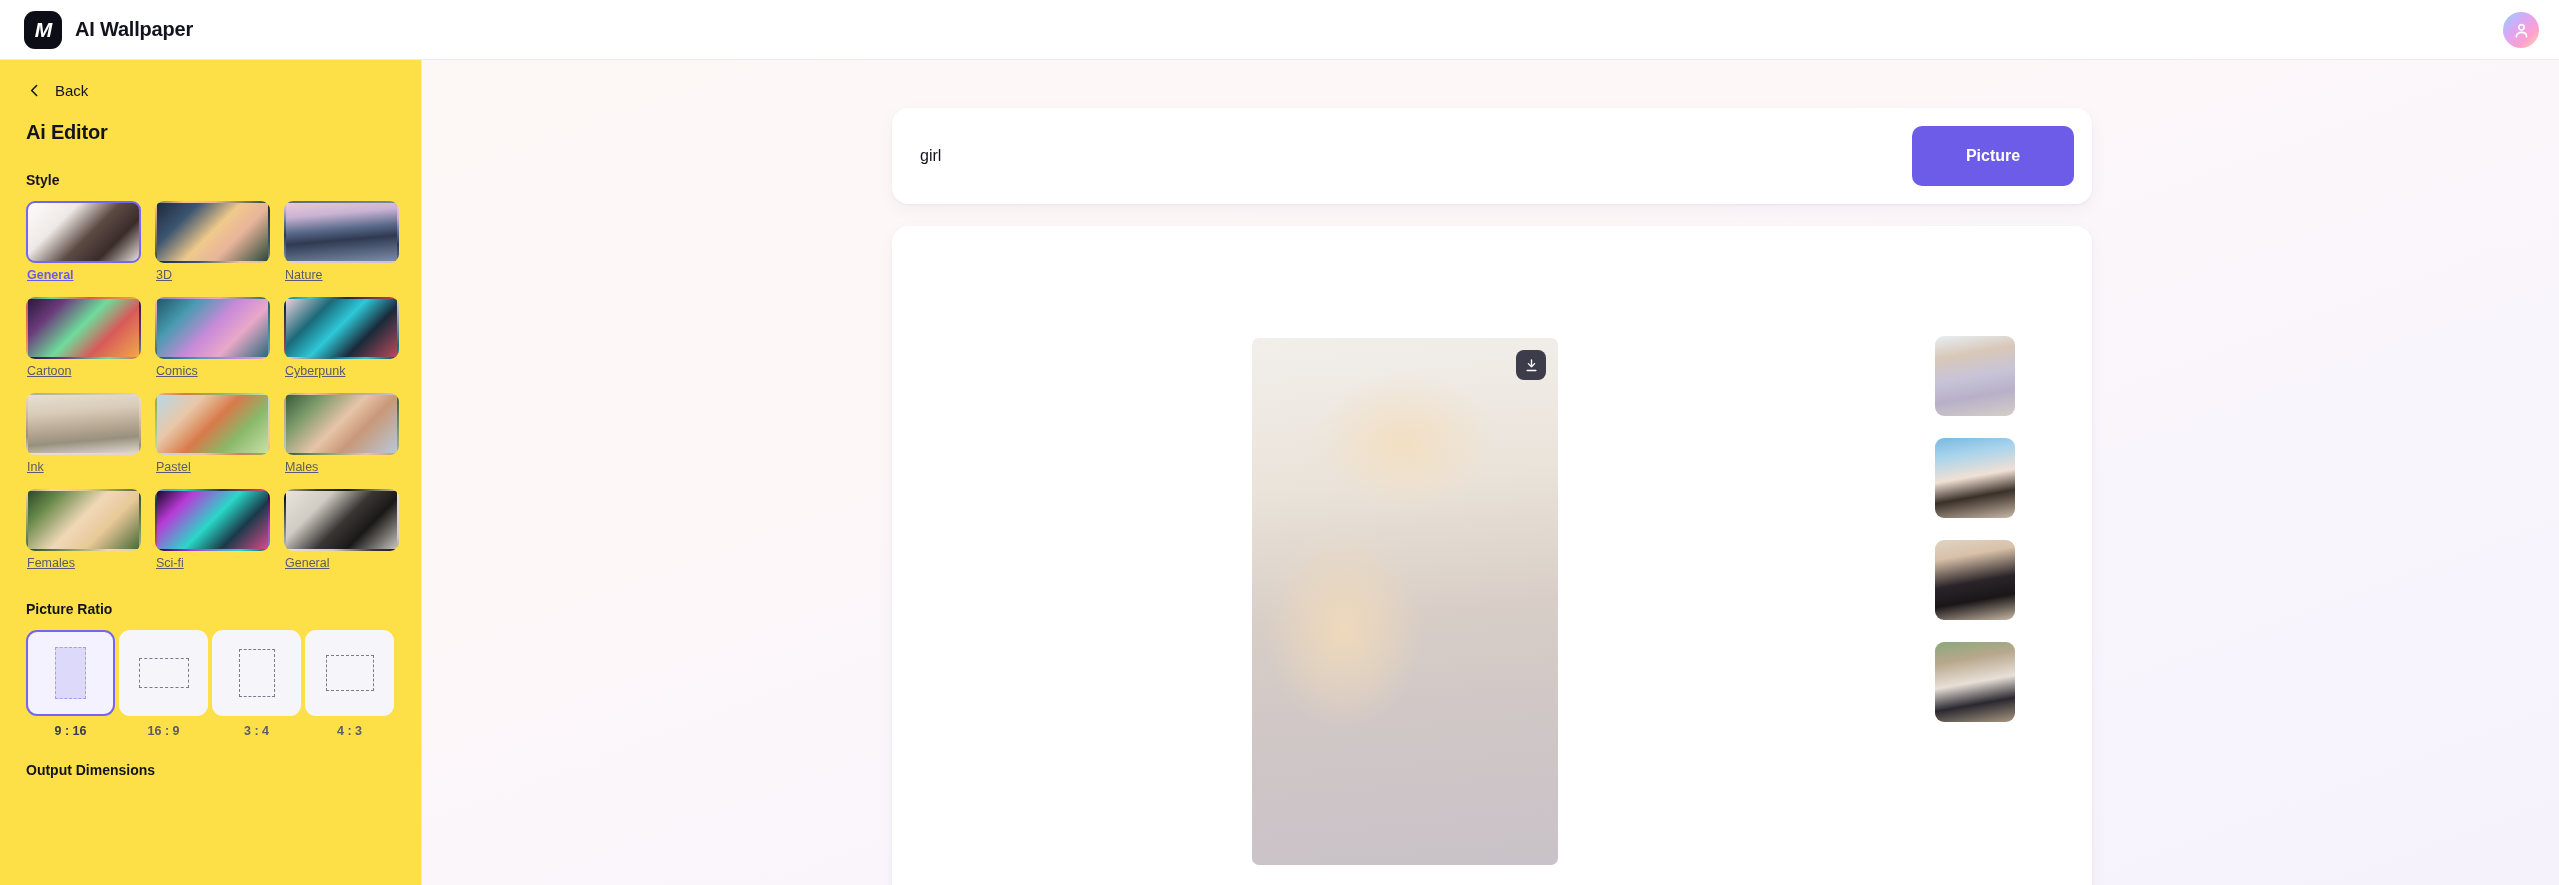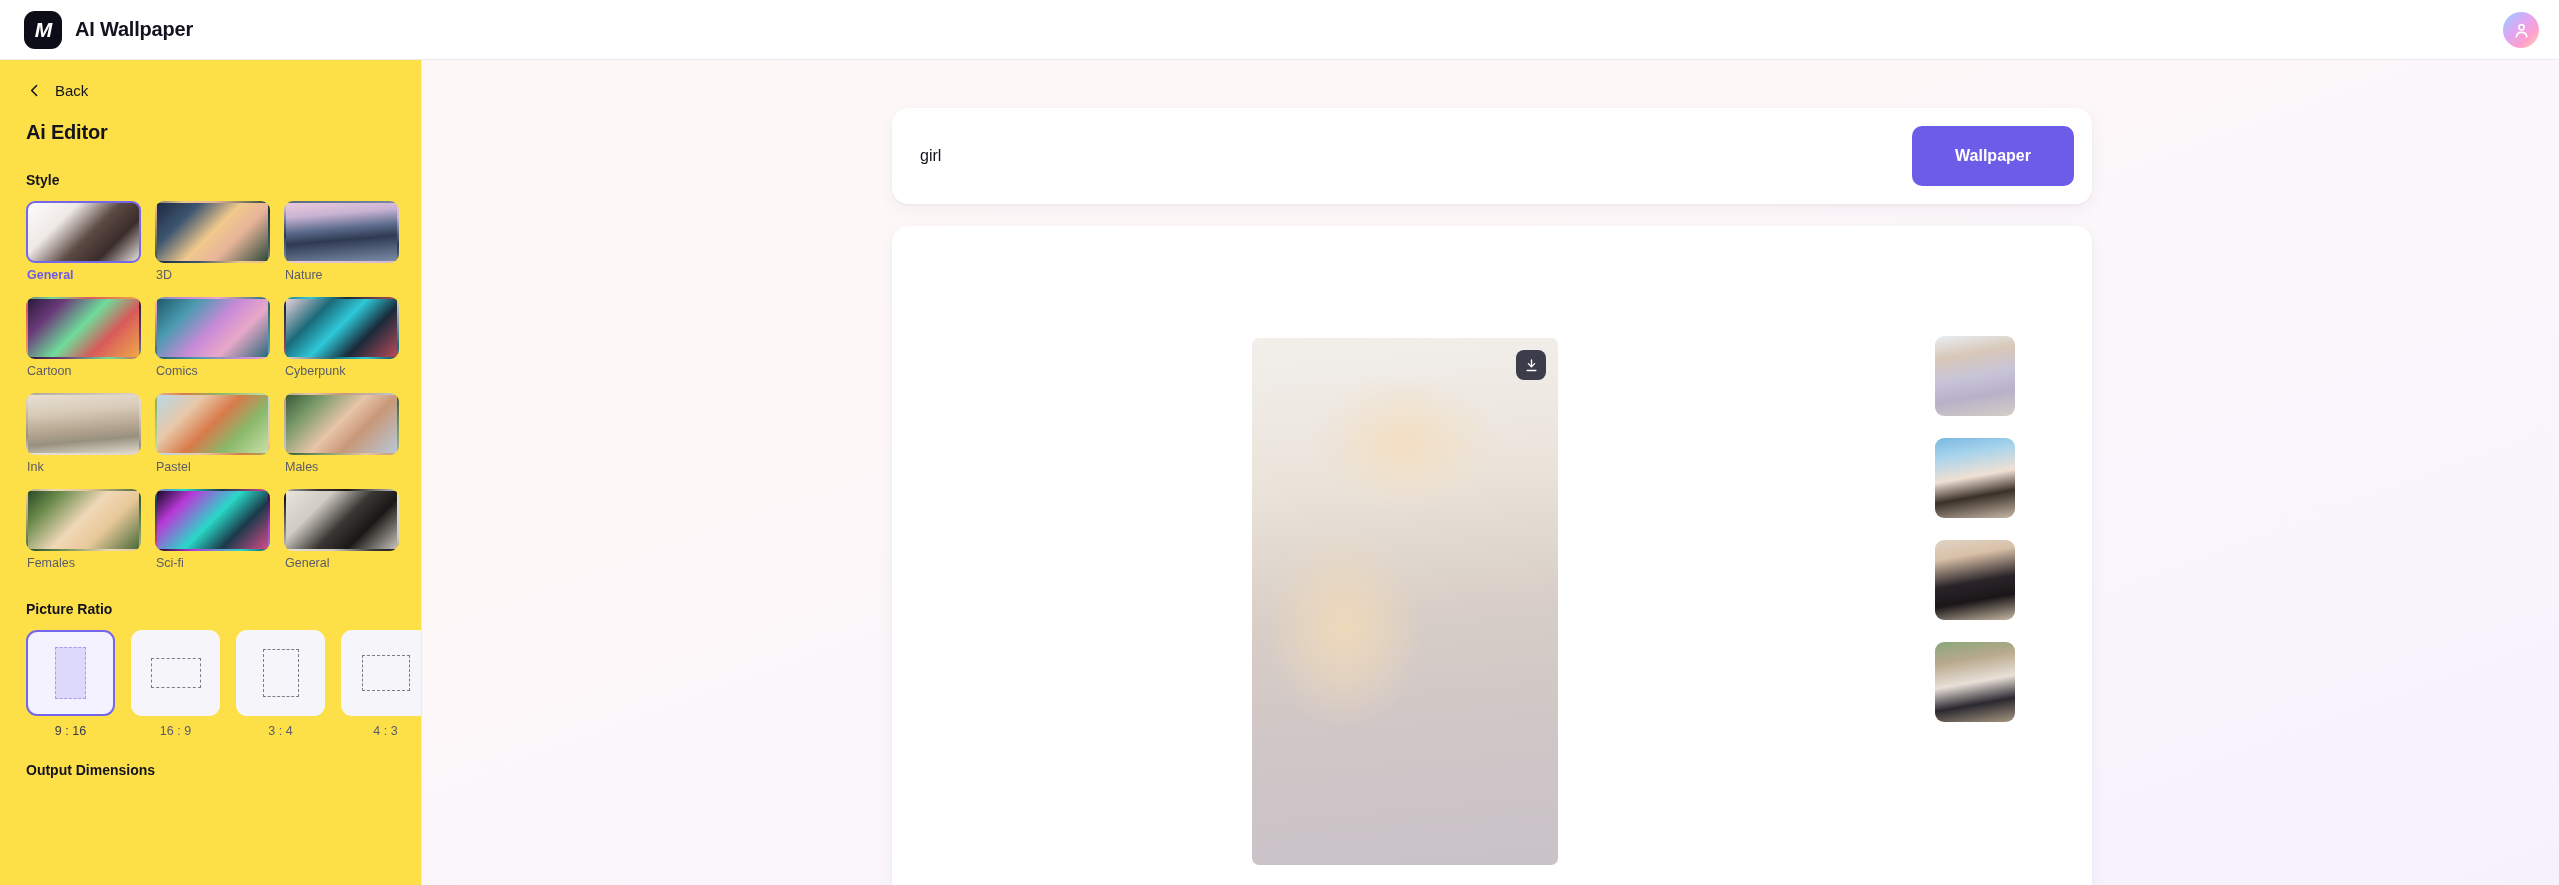--- a/index.html
+++ b/index.html
@@ -72,27 +72,27 @@
     width: 115px; height: 62px; border-radius: 9px;
     border: 2px solid transparent;
     background-size: cover; background-position: center;
     overflow: hidden;
   }
   .style-cell.selected .style-thumb {
     border-color: #7566f0; background-color: #ffffff;
   }
   .style-label {
     font-size: 12.5px; color: #5b5b6b;
-    margin: 5px 0 9px 1px; white-space: nowrap;
+    margin: 5px 0 9px 1px; white-space: nowrap; text-decoration: underline;
   }
   .style-cell.selected .style-label { color: #6a59ee; font-weight: bold; }
 
   
   #ratio-section { margin-top: 22px; }
-  #ratio-grid { display: flex; gap: 16px; }
+  #ratio-grid { display: flex; gap: 4px; font-weight: bold; }
   .ratio-cell { width: 89px; cursor: pointer; }
   .ratio-box {
     width: 89px; height: 86px; border-radius: 11px;
     background: #f6f6fa; border: 2px solid transparent;
     display: flex; align-items: center; justify-content: center;
   }
   .ratio-cell.selected .ratio-box {
     background: #f3f2fe; border-color: #7566f0;
   }
   .ratio-inner { border: 1.5px dashed #7b7b8c; }
@@ -279,21 +279,21 @@
       </div>
   </div>
 
   <div class="section-title" id="outdim-title">Output Dimensions</div>
 </div>
 
 <div id="canvas">
 
   <div class="panel" id="prompt-panel">
     <input id="prompt-input" type="text" value="girl" placeholder="Describe the wallpaper you want" style="">
-    <button id="generate-btn">Wallpaper</button>
+    <button id="generate-btn">Picture</button>
   </div>
 
   <div class="panel" id="result-panel">
 
     <div id="main-image-wrap">
       <div id="download-overlay">
         <svg viewBox="0 0 24 24" fill="none" stroke="#ffffff" stroke-width="2.2" stroke-linecap="round" stroke-linejoin="round">
           <path d="M12 3v10"></path>
             <polyline points="7 9 12 14 17 9"></polyline>
             <line x1="5" y1="20" x2="19" y2="20"></line>

